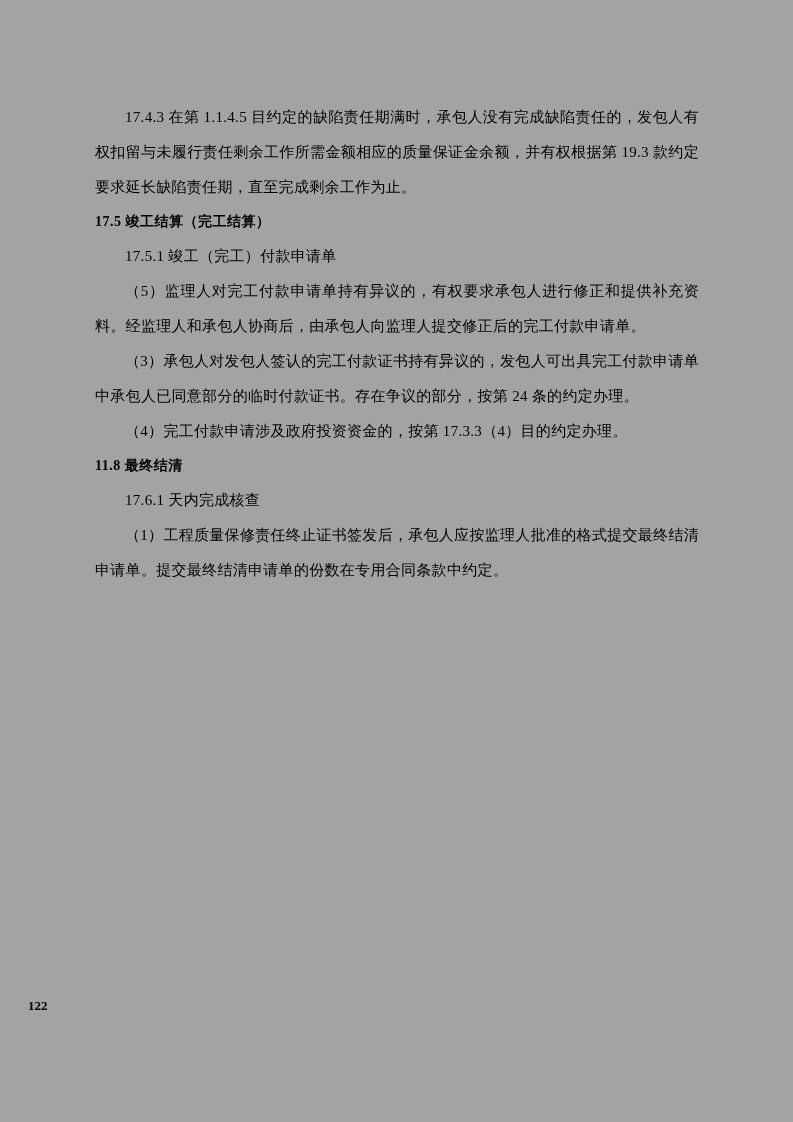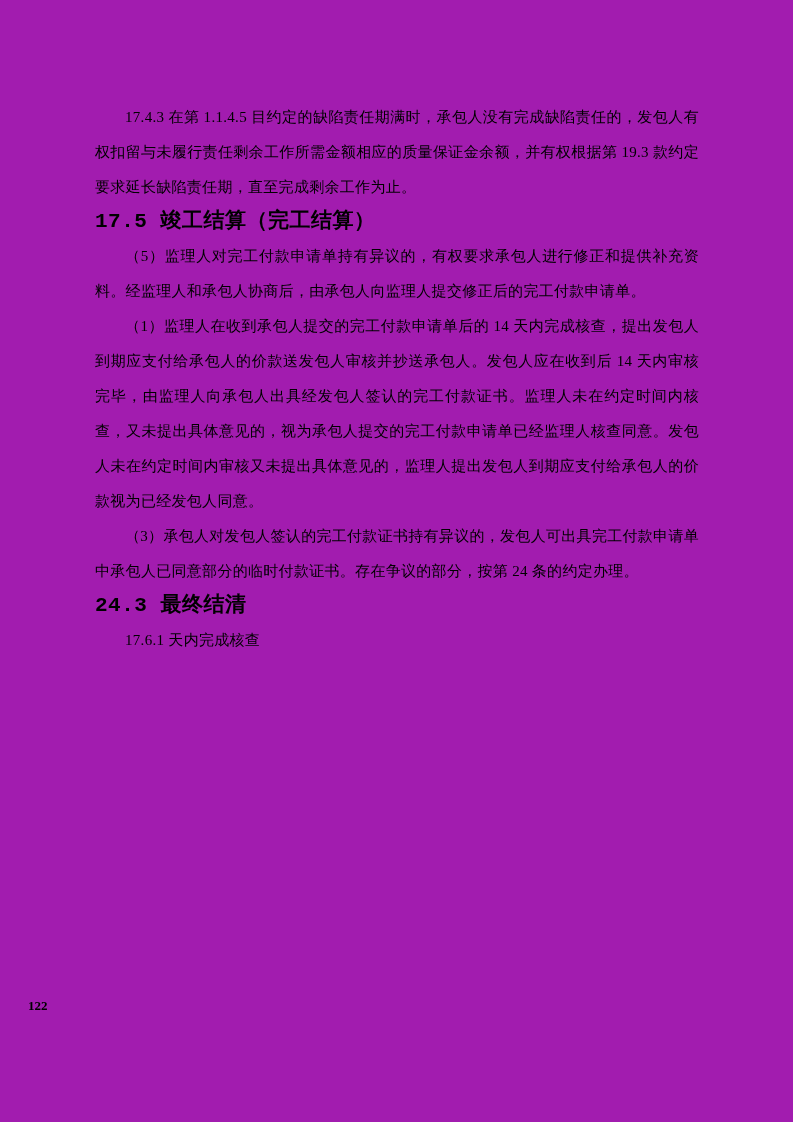--- a/index.html
+++ b/index.html
@@ -4,21 +4,21 @@
 <style>
   html, body {
     margin: 0;
     padding: 0;
     background: #ffffff;
   }
   .page {
     position: relative;
     width: 793px;
     height: 1122px;
-    background: #a21caf;
+    background: #a3a3a3;
     overflow: hidden;
     font-family: "Liberation Serif", serif;
     color: #000000;
   }
   .content {
     position: absolute;
     top: 100px;
     left: 95px;
     width: 604px;
   }
@@ -32,22 +32,22 @@
     word-break: break-all;
   }
   .subheading {
     font-size: 15px;
     line-height: 35px;
     text-indent: 2em;
     margin: 0;
     letter-spacing: 0.3px;
   }
   .heading {
-    font-family: Liberation Mono, monospace;
-    font-size: 21px;
+    font-family: Liberation Serif, serif;
+    font-size: 14px;
     font-weight: bold;
     line-height: 34px;
     text-indent: 0;
     margin: 0;
     letter-spacing: 0.5px;
   }
   .footer {
     position: absolute;
     top: 998px;
     left: 0;
@@ -59,20 +59,22 @@
     padding-left: 28px;
   }
 </style>
 </head>
 <body>
 
 <div class="page">
   <div class="content">
     <p class="para">17.4.3 在第 1.1.4.5 目约定的缺陷责任期满时，承包人没有完成缺陷责任的，发包人有权扣留与未履行责任剩余工作所需金额相应的质量保证金余额，并有权根据第 19.3 款约定要求延长缺陷责任期，直至完成剩余工作为止。</p>
     <h2 class="heading">17.5 竣工结算（完工结算）</h2>
+    <p class="subheading">17.5.1 竣工（完工）付款申请单</p>
     <p class="para">（5）监理人对完工付款申请单持有异议的，有权要求承包人进行修正和提供补充资料。经监理人和承包人协商后，由承包人向监理人提交修正后的完工付款申请单。</p>
-    <p class="para">（1）监理人在收到承包人提交的完工付款申请单后的 14 天内完成核查，提出发包人到期应支付给承包人的价款送发包人审核并抄送承包人。发包人应在收到后 14 天内审核完毕，由监理人向承包人出具经发包人签认的完工付款证书。监理人未在约定时间内核查，又未提出具体意见的，视为承包人提交的完工付款申请单已经监理人核查同意。发包人未在约定时间内审核又未提出具体意见的，监理人提出发包人到期应支付给承包人的价款视为已经发包人同意。</p>
     <p class="para">（3）承包人对发包人签认的完工付款证书持有异议的，发包人可出具完工付款申请单中承包人已同意部分的临时付款证书。存在争议的部分，按第 24 条的约定办理。</p>
-    <h2 class="heading">24.3 最终结清</h2>
+    <p class="para">（4）完工付款申请涉及政府投资资金的，按第 17.3.3（4）目的约定办理。</p>
+    <h2 class="heading">11.8 最终结清</h2>
     <p class="subheading">17.6.1 天内完成核查</p>
+    <p class="para">（1）工程质量保修责任终止证书签发后，承包人应按监理人批准的格式提交最终结清申请单。提交最终结清申请单的份数在专用合同条款中约定。</p>
   </div>
   <div class="footer">122</div>
 </div>
 
 </body></html>

